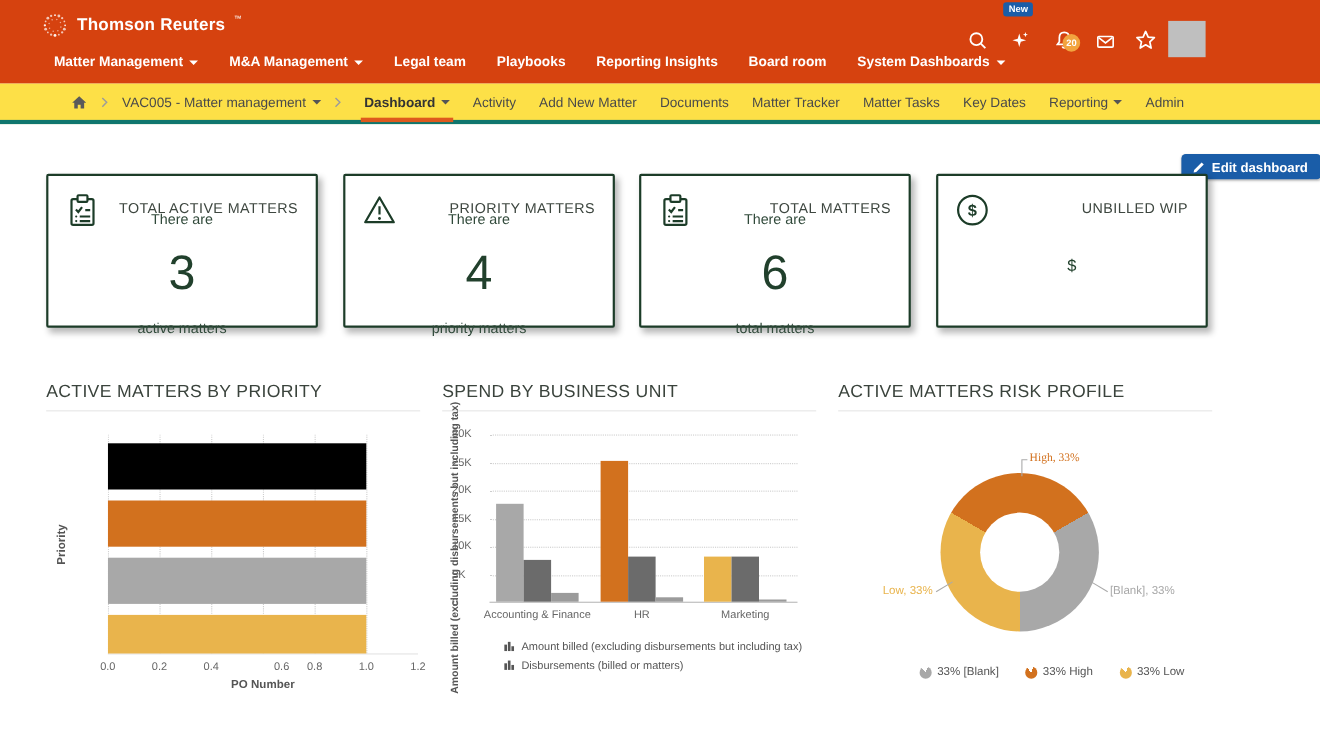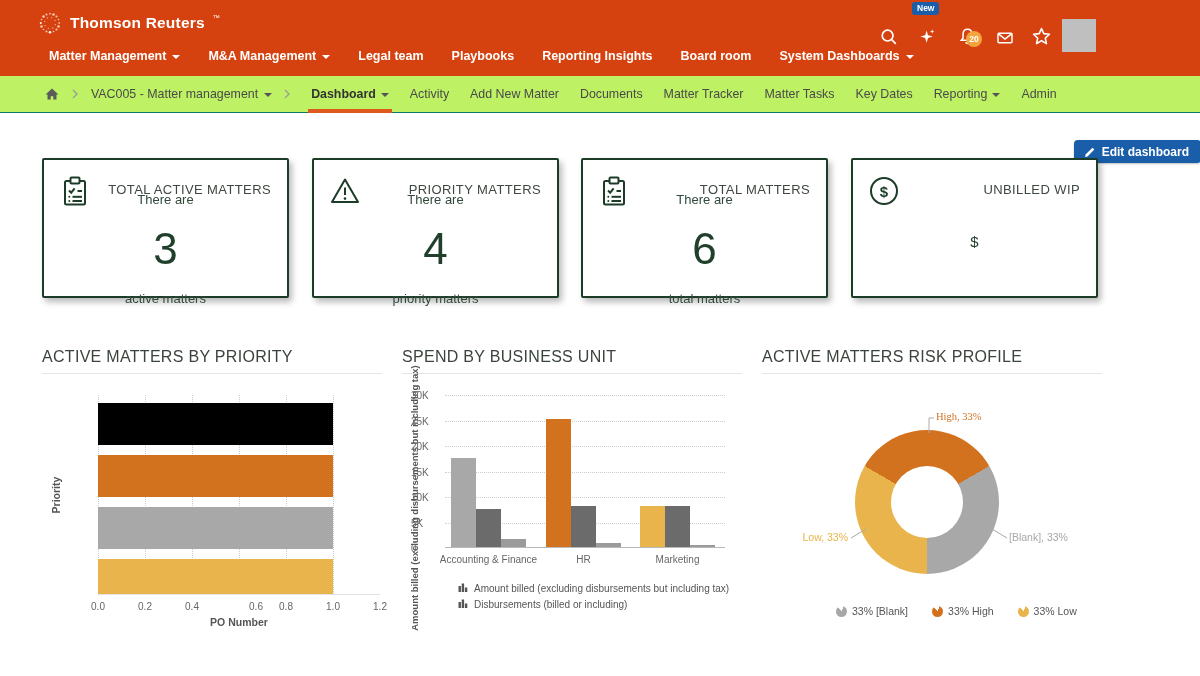--- a/index.html
+++ b/index.html
@@ -18,21 +18,21 @@
   .brand-tm { font-size:7px; margin-top:3px; }
   .top-icon-btn { position:absolute; width:22px; height:22px; display:flex; align-items:center; justify-content:center; }
   .new-badge { position:absolute; left:912px; top:2px; background:#1A5DA8; color:#fff; font-size:8.5px; font-weight:700; padding:1px 5px 2px; border-radius:3px; }
   .bell-badge { position:absolute; left:966px; top:31px; width:16px; height:16px; border-radius:50%; background:#F2A43F; color:#fff; font-size:8.5px; font-weight:700; display:flex; align-items:center; justify-content:center; }
   .avatar { position:absolute; left:1062px; top:8px; width:34px; height:33px; background:#BFBFBF; border:none; }
   .main-nav { position:absolute; left:49px; top:49px; display:flex; gap:28px; }
   .nav-item { color:#fff; font-size:12.5px; font-weight:700; display:flex; align-items:center; gap:6px; cursor:pointer; white-space:nowrap; }
   .caret { width:0; height:0; border-left:4px solid transparent; border-right:4px solid transparent; border-top:4px solid #fff; margin-top:1px; }
 
   
-  .crumbbar { position:relative; height:37px; background:#bef264; border-bottom:1px solid #0f766e; display:flex; align-items:center; padding-left:44px; }
+  .crumbbar { position:relative; height:37px; background:#fde047; border-bottom:4px solid #0f766e; display:flex; align-items:center; padding-left:64px; }
   .crumb-home { display:flex; align-items:center; margin-right:12px; cursor:pointer; }
   .crumb-chev { display:flex; align-items:center; margin-right:12px; }
   .crumb-matter { display:flex; align-items:center; gap:6px; font-size:12.4px; color:#4A4A4A; margin-right:12px; cursor:pointer; white-space:nowrap; }
   .crumb-matter .caret, .tab .caret { border-top-color:#555; }
   .crumb-tabs { display:flex; gap:21px; align-items:stretch; height:37px; margin-left:8px; }
   .tab { position:relative; font-size:12.4px; color:#4A4A4A; display:flex; align-items:center; gap:5px; cursor:pointer; white-space:nowrap; }
   .tab.active { font-weight:700; color:#333; }
   .tab.active::after { content:""; position:absolute; left:-3px; right:-3px; bottom:0; height:4px; background:#DE5A1D; }
 
   
@@ -390,21 +390,21 @@
                 <rect x="6.9" y="5.5" width="2.4" height="4.5"></rect>
               </svg></span>
             <span>Amount billed (excluding disbursements but including tax)</span>
           </div>
           <div class="c2-legend-row">
             <span><svg width="10" height="10" viewBox="0 0 10 10" fill="#555">
       <rect x="0.5" y="4" width="2.4" height="6"></rect>
                 <rect x="3.7" y="1.5" width="2.4" height="8.5"></rect>
                 <rect x="6.9" y="5.5" width="2.4" height="4.5"></rect>
               </svg></span>
-            <span>Disbursements (billed or including)</span>
+            <span>Disbursements (billed or matters)</span>
           </div>
         </div>
     </section>
 
     <section class="chart" id="chart-3">
       <h2 class="chart-title">ACTIVE MATTERS RISK PROFILE</h2>
       <div class="chart-divider"></div>
       <div class="donut" id="donut" style="background: conic-gradient(from -60deg, rgb(210, 113, 30) 0deg, rgb(210, 113, 30) 120deg, rgb(168, 168, 168) 120deg, rgb(168, 168, 168) 240deg, rgb(233, 180, 76) 240deg, rgb(233, 180, 76) 360deg);">
         <div class="donut-hole"></div>
       </div>

